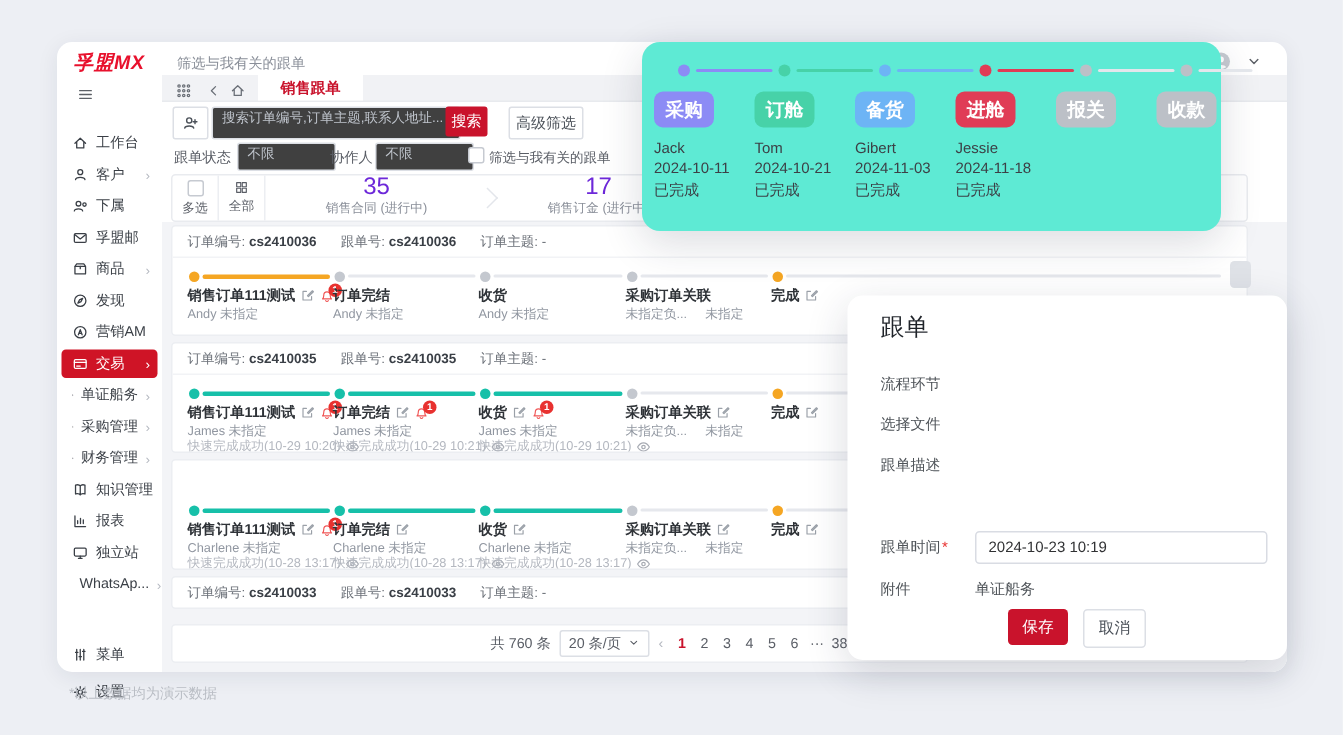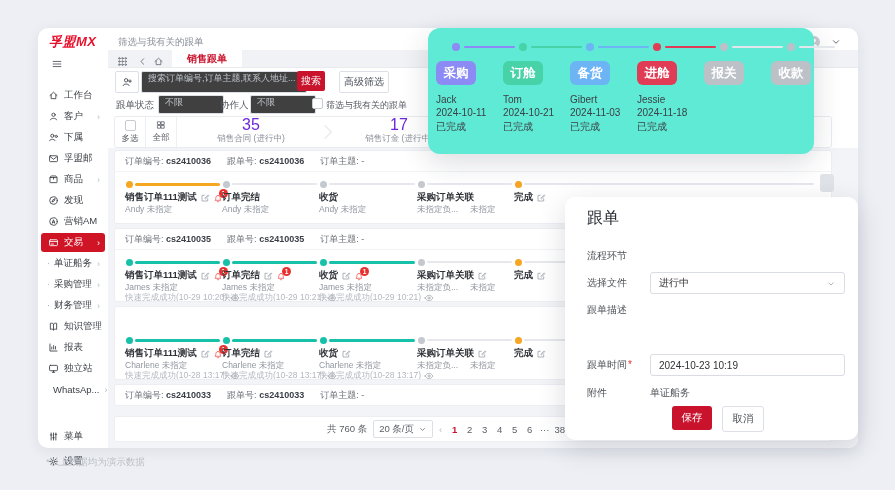--- a/index.html
+++ b/index.html
@@ -602,26 +602,20 @@
     <span class="fbadge" style="left:276px;background:#bcc0c7">报关</span>
     <span class="fdot" style="left:359px;background:#bcc0c7"></span>
     <span class="fline" style="left:371px;width:36px;background:#e3e6eb"></span>
     <span class="fbadge" style="left:343px;background:#bcc0c7">收款</span>
   </div>
 
 <div class="form-pop">
   <div class="fp-title">跟单</div>
   <span class="fp-lbl" style="top:52px">流程环节</span>
   <span class="fp-lbl" style="top:79px">选择文件</span>
-  <div class="ctrl" style="top:75px">
-    <span>进行中</span>
-      <span class="chev" id="chev2"><svg class="ic" width="10" height="10" viewBox="0 0 14 14" fill="none" stroke="currentColor" stroke-width="1.1" stroke-linecap="round" stroke-linejoin="round">
-          <path d="M4 5.5 7 8.5 10 5.5"></path>
-        </svg></span>
-  </div>
   <span class="fp-lbl" style="top:106px">跟单描述</span>
   <span class="fp-lbl" style="top:161px"><span>跟单时间</span><i class="req">*</i></span>
   <div class="ctrl" style="top:157px">
     <span>2024-10-23 10:19</span>
   </div>
   <span class="fp-lbl" style="top:189px">附件</span>
   <span class="fp-lbl link" style="left:85px;top:189px">单证船务</span>
   <div class="fp-btn" style="left:107px;top:209px;background:#c9132c;color:#fff">保存</div>
   <div class="fp-btn" style="left:157px;top:209px;border:1px solid #dcdfe5;color:#4b5159;background:#fff">取消</div>
 </div>

